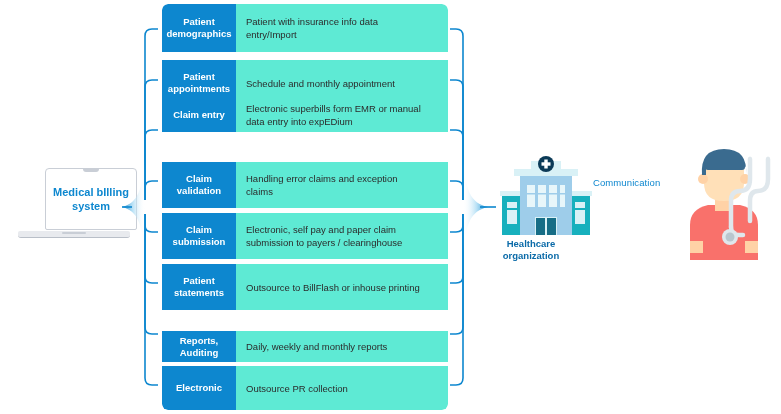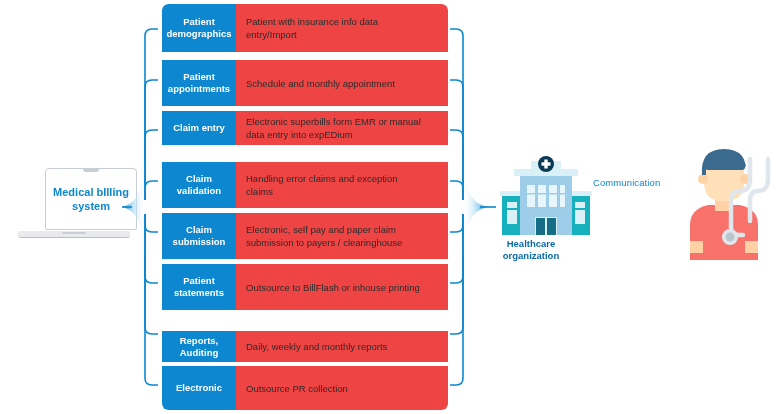--- a/index.html
+++ b/index.html
@@ -118,21 +118,21 @@
     display: flex;
     align-items: center;
     justify-content: center;
     text-align: center;
     white-space: pre-line;
     box-sizing: border-box;
     padding: 0 3px;
   }
   .row-desc {
     flex: 1 1 auto;
-    background: #ef4444;
+    background: #5eead4;
     color: #2b2b2b;
     font-size: 9.5px;
     line-height: 13px;
     display: flex;
     align-items: center;
     box-sizing: border-box;
     padding: 0 8px 0 10px;
     white-space: pre-line;
   }
   .row.first { border-radius: 6px 6px 0 0; }
@@ -245,21 +245,21 @@
       <div class="row-title">Patient
 demographics</div>
       <div class="row-desc">Patient with insurance info data
 entry/Import</div>
     </div>
     <div class="row" style="top:56px;height:46px">
       <div class="row-title">Patient
 appointments</div>
       <div class="row-desc">Schedule and monthly appointment</div>
     </div>
-    <div class="row" style="top:107px;height:34px">
+    <div class="row" style="top:94px;height:34px">
       <div class="row-title">Claim entry</div>
       <div class="row-desc">Electronic superbills form EMR or manual
 data entry into expEDium</div>
     </div>
     <div class="row" style="top:158px;height:46px">
       <div class="row-title">Claim
 validation</div>
       <div class="row-desc">Handling error claims and exception
 claims</div>
     </div>

